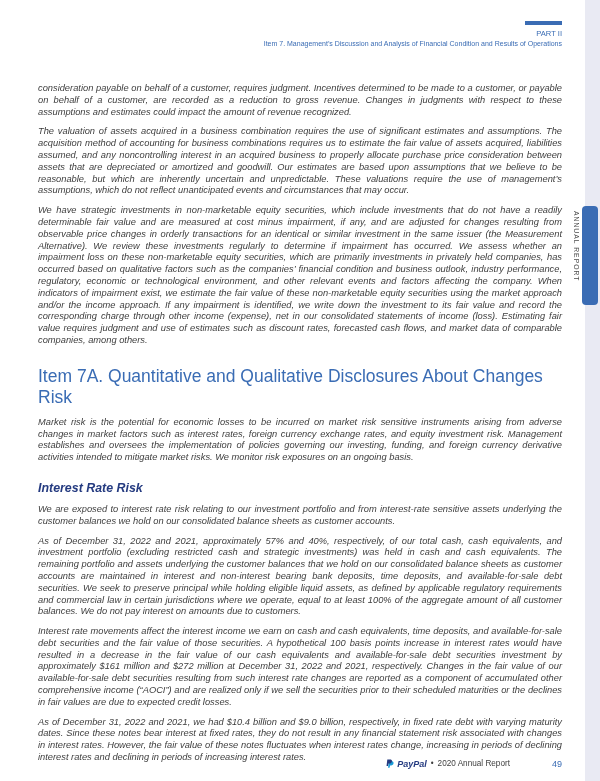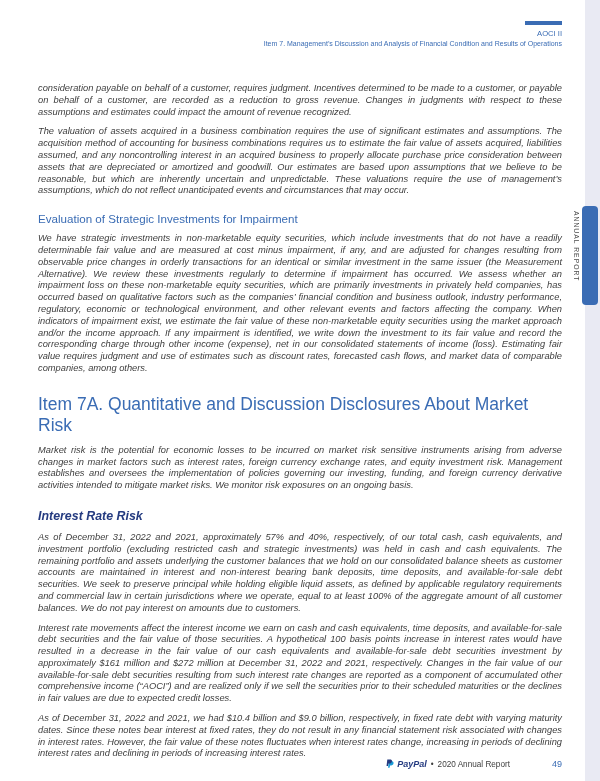--- a/index.html
+++ b/index.html
@@ -24,55 +24,55 @@
   .header-item{font-size:7px;color:#3a6cb4;}
 
   
   .content{position:absolute;left:38px;top:83px;width:524px;}
   p.body{font-size:9.3px;line-height:11.8px;text-align:justify;color:#3e3e3e;margin:0 0 8px 0;font-style:italic;}
   .h-sub{font-size:11.6px;font-weight:400;color:#3a6cb4;margin:15px 0 8px 0;}
   .h-item{font-size:17.5px;font-weight:400;color:#3a6cb4;margin:19px 0 9px 0;}
   .h-bold{font-size:12.4px;font-weight:700;color:#253b80;margin:17px 0 9px 0;font-style:italic;}
 
   
-  .footer{position:absolute;right:38px;bottom:12px;display:flex;align-items:flex-end;}
+  .footer{position:absolute;right:38px;bottom:12px;display:flex;align-items:flex-start;}
   .footer .logo{width:8px;height:10px;margin-right:3px;}
   .brand{font-size:9px;font-weight:700;font-style:italic;color:#253b80;}
   .sep{font-size:8.2px;color:#3e3e3e;margin:0 4px;}
   .report{font-size:8.2px;color:#3e3e3e;}
   .pagenum{font-size:9px;color:#3a6cb4;margin-left:42px;}
 </style>
 </head>
 <body>
 
 <div class="page">
 
   <div class="side-strip"></div>
   <div class="side-tab"></div>
   <div class="side-label">ANNUAL REPORT</div>
 
   <div class="header">
     <div class="header-bar"></div>
-    <div class="header-part">AOCI II</div>
+    <div class="header-part">PART II</div>
     <div class="header-item">Item 7. Management’s Discussion and Analysis of Financial Condition and Results of Operations</div>
   </div>
 
   <div class="content">
 
     <p class="body">consideration payable on behalf of a customer, requires judgment. Incentives determined to be made to a customer, or payable on behalf of a customer, are recorded as a reduction to gross revenue. Changes in judgments with respect to these assumptions and estimates could impact the amount of revenue recognized.</p>
 
     <p class="body">The valuation of assets acquired in a business combination requires the use of significant estimates and assumptions. The acquisition method of accounting for business combinations requires us to estimate the fair value of assets acquired, liabilities assumed, and any noncontrolling interest in an acquired business to properly allocate purchase price consideration between assets that are depreciated or amortized and goodwill. Our estimates are based upon assumptions that we believe to be reasonable, but which are inherently uncertain and unpredictable. These valuations require the use of management’s assumptions, which do not reflect unanticipated events and circumstances that may occur.</p>
 
-    <div class="h-sub">Evaluation of Strategic Investments for Impairment</div>
     <p class="body">We have strategic investments in non-marketable equity securities, which include investments that do not have a readily determinable fair value and are measured at cost minus impairment, if any, and are adjusted for changes resulting from observable price changes in orderly transactions for an identical or similar investment in the same issuer (the Measurement Alternative). We review these investments regularly to determine if impairment has occurred. We assess whether an impairment loss on these non-marketable equity securities, which are primarily investments in privately held companies, has occurred based on qualitative factors such as the companies’ financial condition and business outlook, industry performance, regulatory, economic or technological environment, and other relevant events and factors affecting the company. When indicators of impairment exist, we estimate the fair value of these non-marketable equity securities using the market approach and/or the income approach. If any impairment is identified, we write down the investment to its fair value and record the corresponding charge through other income (expense), net in our consolidated statements of income (loss). Estimating fair value requires judgment and use of estimates such as discount rates, forecasted cash flows, and market data of comparable companies, among others.</p>
 
-    <div class="h-item">Item 7A. Quantitative and Discussion Disclosures About Market Risk</div>
+    <div class="h-item">Item 7A. Quantitative and Qualitative Disclosures About Changes Risk</div>
     <p class="body">Market risk is the potential for economic losses to be incurred on market risk sensitive instruments arising from adverse changes in market factors such as interest rates, foreign currency exchange rates, and equity investment risk. Management establishes and oversees the implementation of policies governing our investing, funding, and foreign currency derivative activities intended to mitigate market risks. We monitor risk exposures on an ongoing basis.</p>
 
     <div class="h-bold">Interest Rate Risk</div>
+    <p class="body">We are exposed to interest rate risk relating to our investment portfolio and from interest-rate sensitive assets underlying the customer balances we hold on our consolidated balance sheets as customer accounts.</p>
     <p class="body">As of December 31, 2022 and 2021, approximately 57% and 40%, respectively, of our total cash, cash equivalents, and investment portfolio (excluding restricted cash and strategic investments) was held in cash and cash equivalents. The remaining portfolio and assets underlying the customer balances that we hold on our consolidated balance sheets as customer accounts are maintained in interest and non-interest bearing bank deposits, time deposits, and available-for-sale debt securities. We seek to preserve principal while holding eligible liquid assets, as defined by applicable regulatory requirements and commercial law in certain jurisdictions where we operate, equal to at least 100% of the aggregate amount of all customer balances. We do not pay interest on amounts due to customers.</p>
     <p class="body">Interest rate movements affect the interest income we earn on cash and cash equivalents, time deposits, and available-for-sale debt securities and the fair value of those securities. A hypothetical 100 basis points increase in interest rates would have resulted in a decrease in the fair value of our cash equivalents and available-for-sale debt securities investment by approximately $161 million and $272 million at December 31, 2022 and 2021, respectively. Changes in the fair value of our available-for-sale debt securities resulting from such interest rate changes are reported as a component of accumulated other comprehensive income (“AOCI”) and are realized only if we sell the securities prior to their scheduled maturities or the declines in fair values are due to expected credit losses.</p>
     <p class="body">As of December 31, 2022 and 2021, we had $10.4 billion and $9.0 billion, respectively, in fixed rate debt with varying maturity dates. Since these notes bear interest at fixed rates, they do not result in any financial statement risk associated with changes in interest rates. However, the fair value of these notes fluctuates when interest rates change, increasing in periods of declining interest rates and declining in periods of increasing interest rates.</p>
   </div>
 
   <div class="footer">
     <svg class="logo" viewBox="0 0 20 26">
       <path fill="#179bd7" d="M8 5h7.2c3.6 0 5.4 2 5 5.1-.5 3.7-2.8 5.6-6.5 5.6H11l-1.1 6.3H6L8 5z" transform="translate(-1,1)"></path>
       <path fill="#253b80" d="M3 1h7.2c3.6 0 5.4 2 5 5.1-.5 3.7-2.8 5.6-6.5 5.6H6L4.9 18H1L3 1z"></path>
     </svg>

